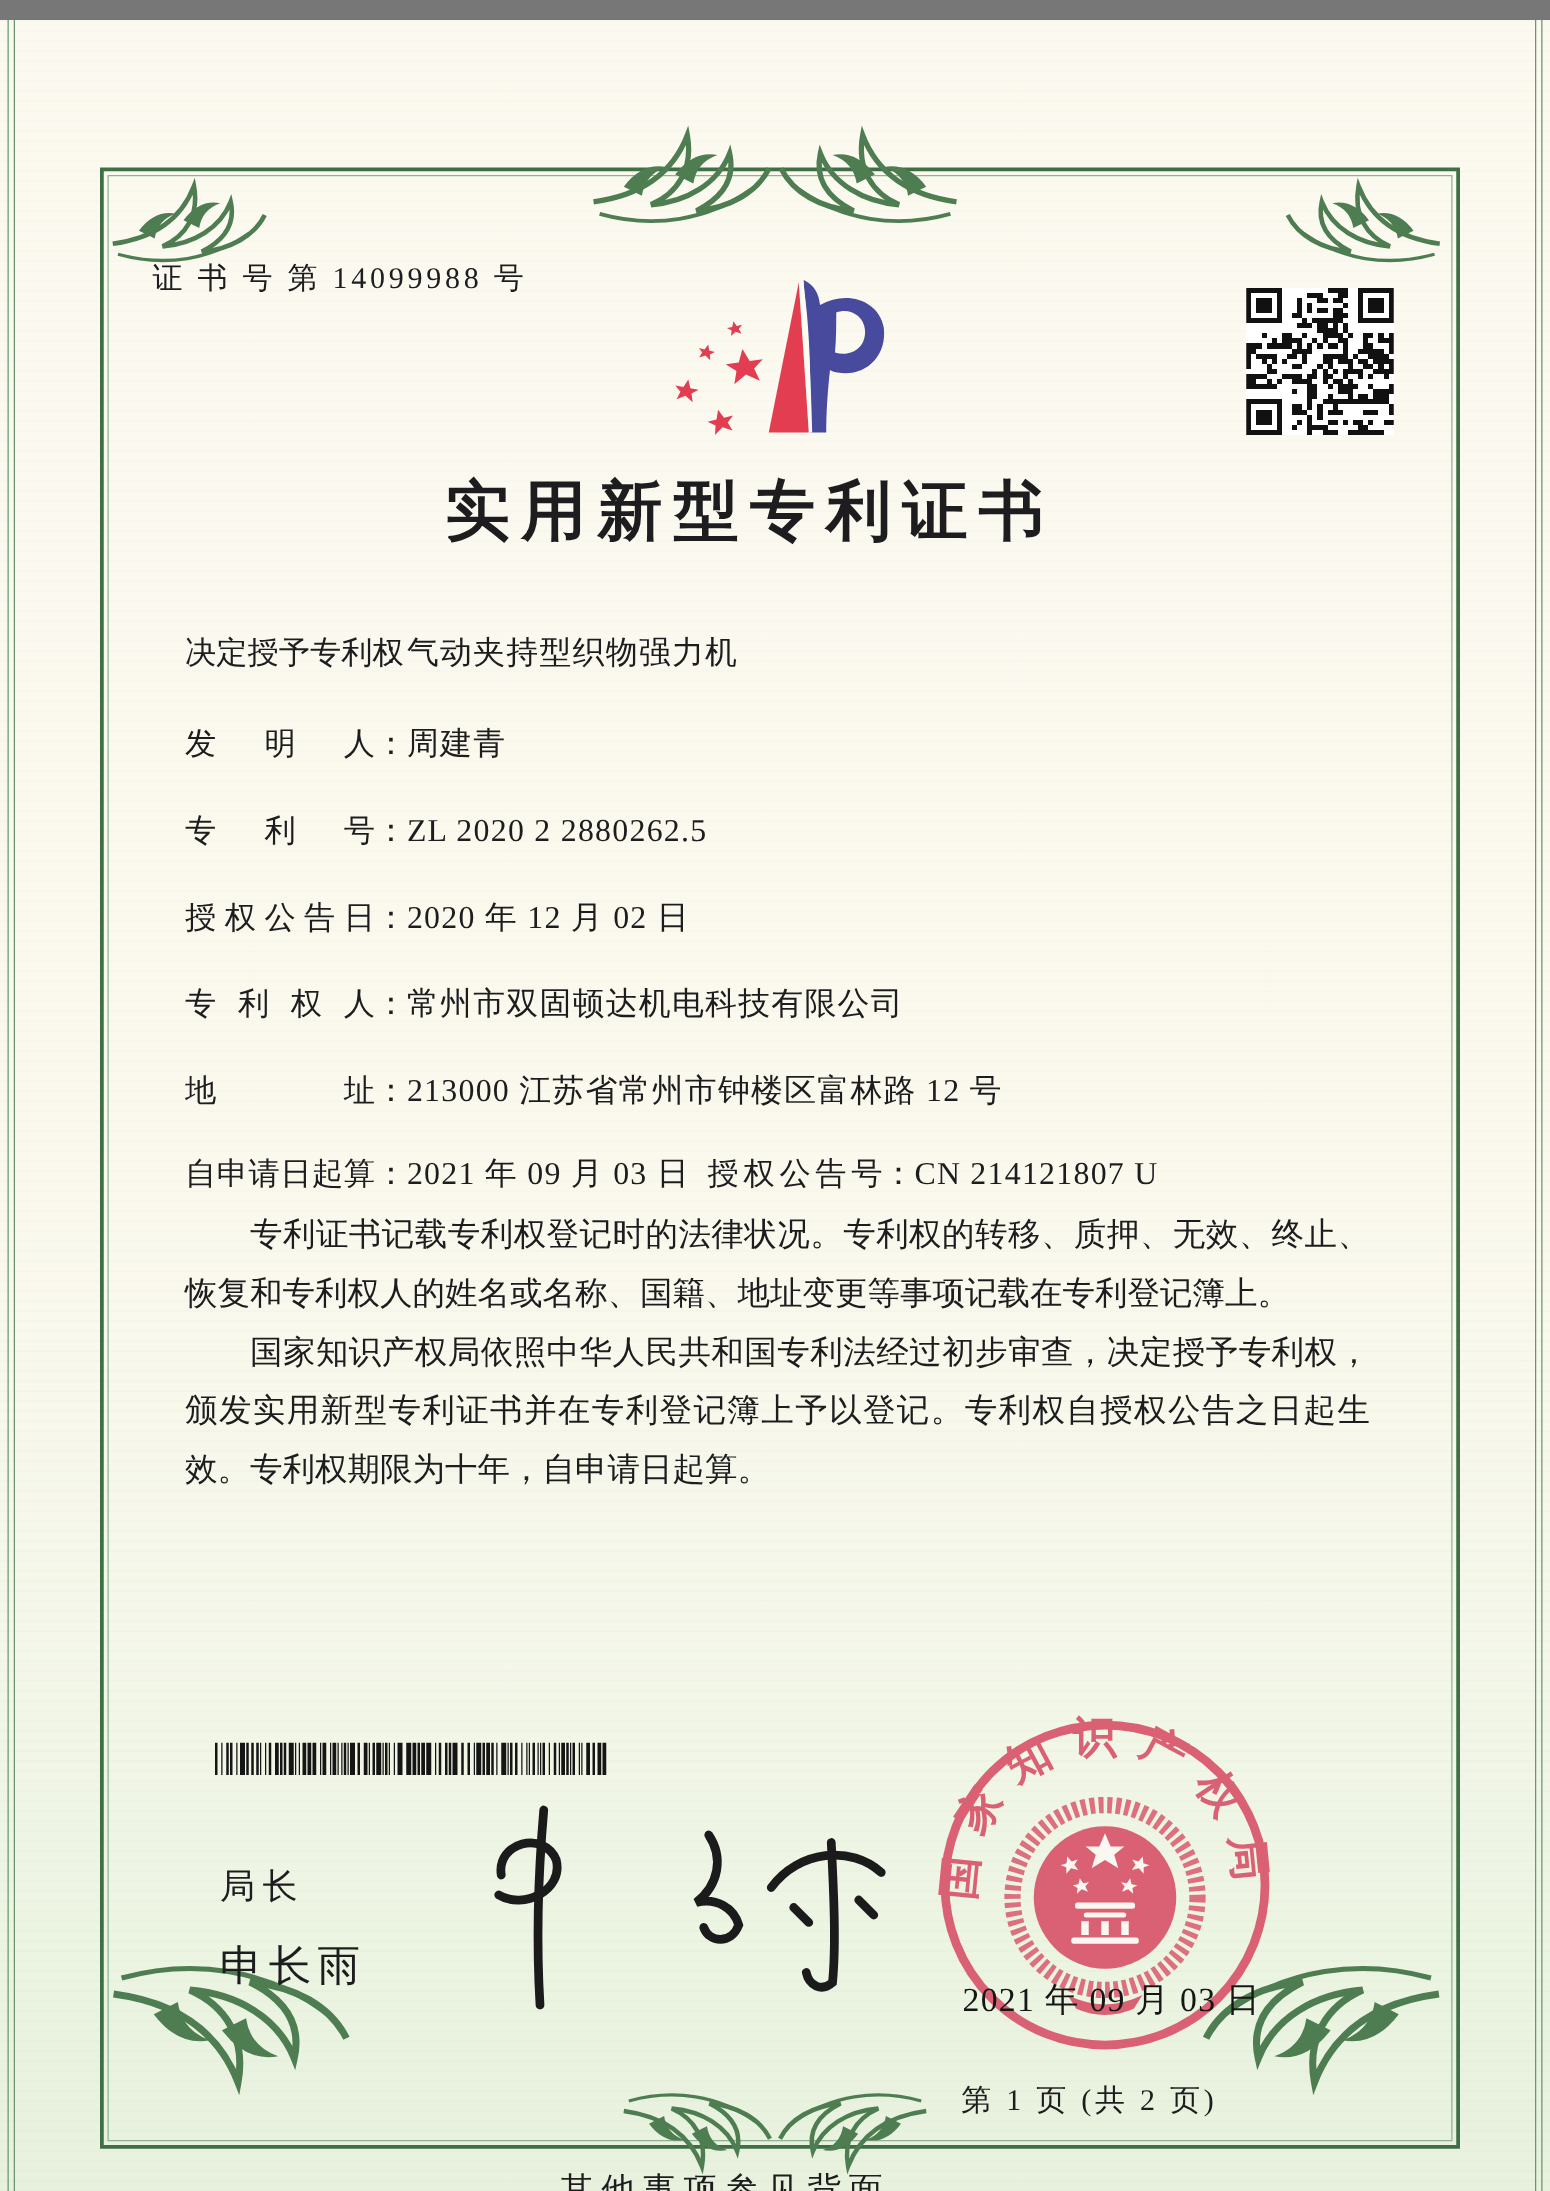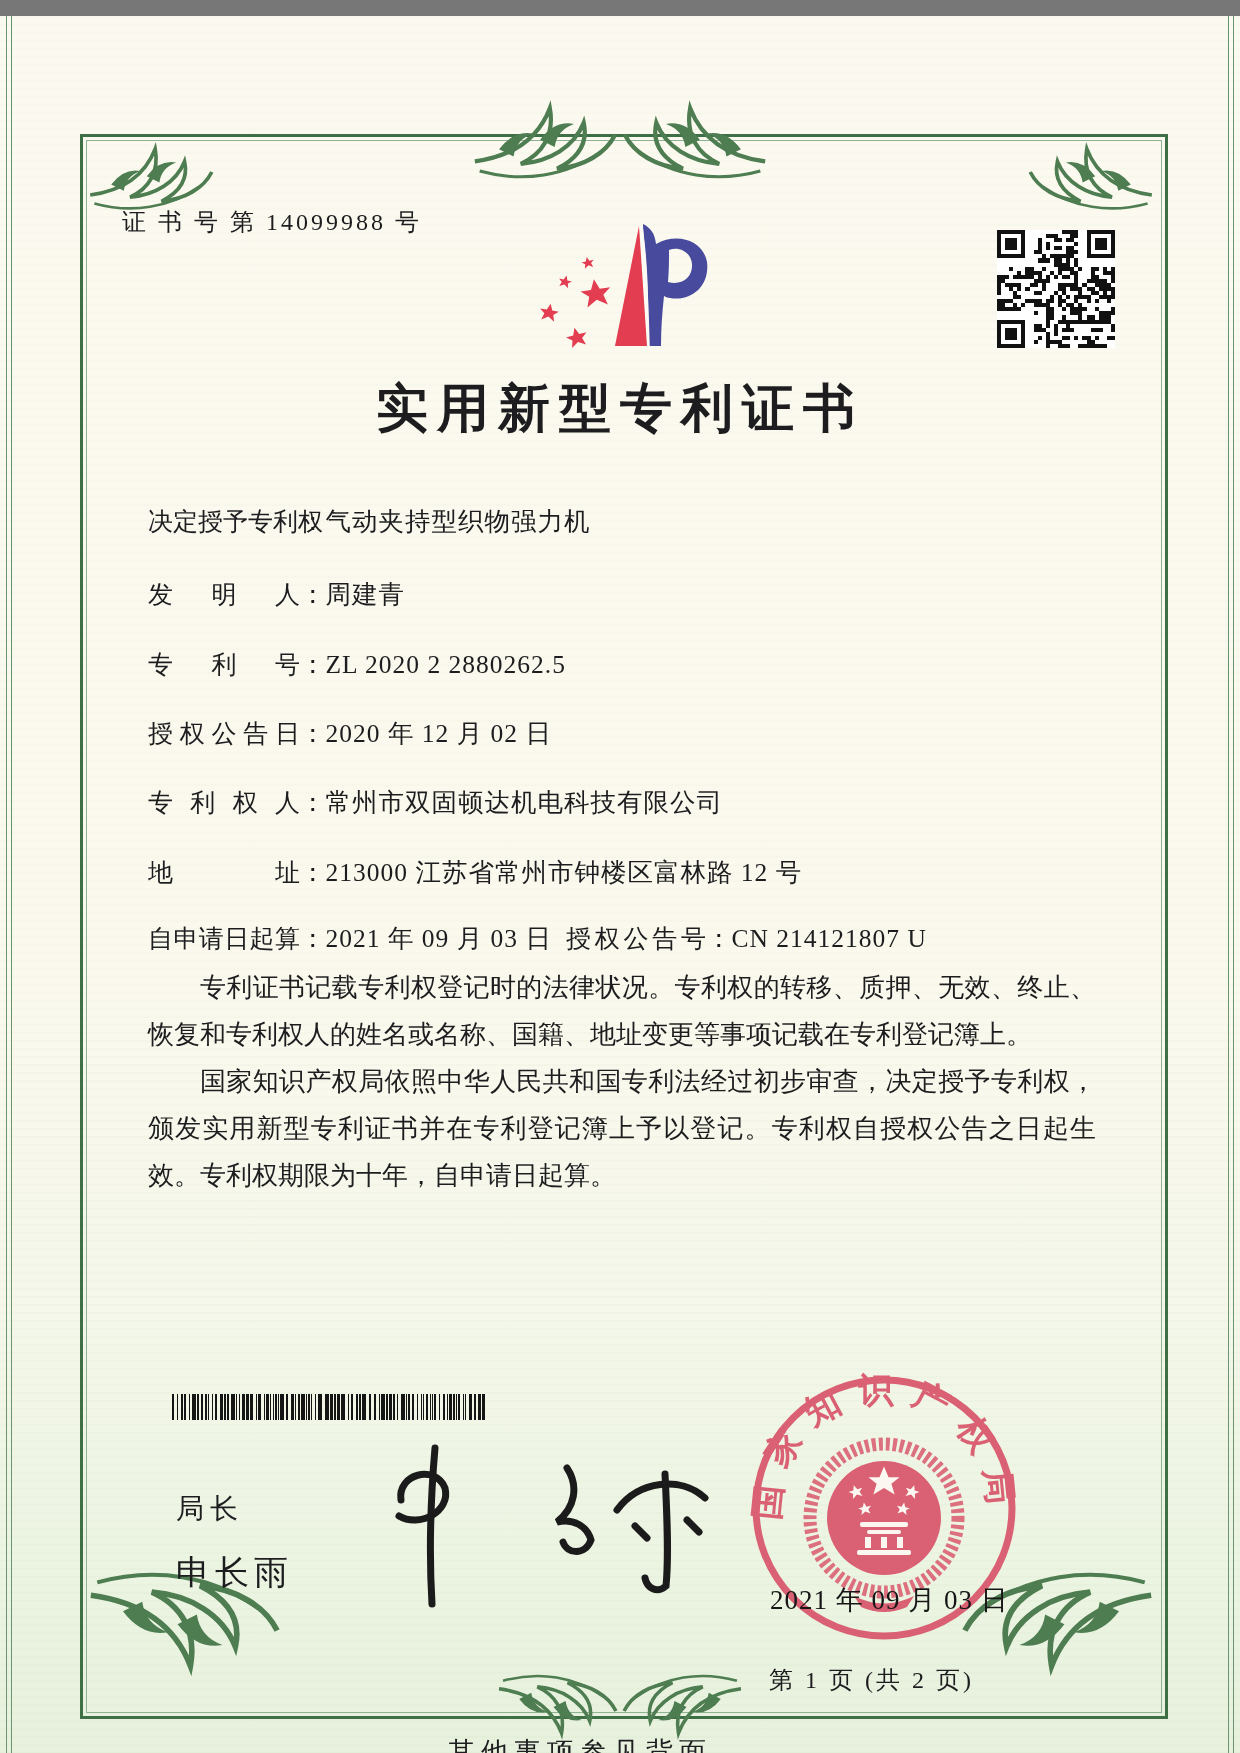--- a/index.html
+++ b/index.html
@@ -12,21 +12,21 @@
   }
   .edge{position:absolute;top:0;bottom:0;width:4px;border-left:1.5px solid #6a9570;border-right:1.5px solid #6a9570;}
   .edge.l{left:6px}.edge.r{right:6px}
   .frame{position:absolute;left:80px;top:118px;width:1082px;height:1579px;border:3px solid #3f6f45;}
   .frame::after{content:"";position:absolute;inset:3px;border:1px solid #8fb292;}
   .orn{position:absolute;overflow:visible;}
   .certno{position:absolute;left:122px;top:190px;font-size:24px;letter-spacing:3px;}
   .logo{position:absolute;left:465px;top:178px;}
   .qr{position:absolute;left:997px;top:214px;}
   .title{position:absolute;left:0;top:358px;width:1200px;text-align:center;
-         font-size:52px;font-weight:700;letter-spacing:9px;padding-left:20px;}
+         font-size:52px;font-weight:700;letter-spacing:9px;}
   .frow{position:absolute;left:148px;width:960px;height:36px;font-size:25.5px;white-space:nowrap;}
   .flabel{display:inline-block;width:152px;font-size:25px;text-align:justify;text-align-last:justify;vertical-align:baseline;}
   .fvalue{letter-spacing:1px;text-align:right;}
   .grant2{position:absolute;left:418px;top:0;}
   .grant2 .flabel{width:140px;}
   .body{position:absolute;left:148px;top:948px;width:948px;}
   .body p{margin:0;font-size:26px;line-height:47px;text-indent:2em;text-align:justify;}
   .barcode{position:absolute;left:171px;top:1378px;}
   .signer-title{position:absolute;left:176px;top:1474px;font-size:28px;letter-spacing:6px;font-family:"Liberation Sans","DejaVu Sans",sans-serif;}
   .signer-name{position:absolute;left:176px;top:1534px;font-size:34px;letter-spacing:5px;font-family:"Liberation Sans","DejaVu Sans",sans-serif;}

